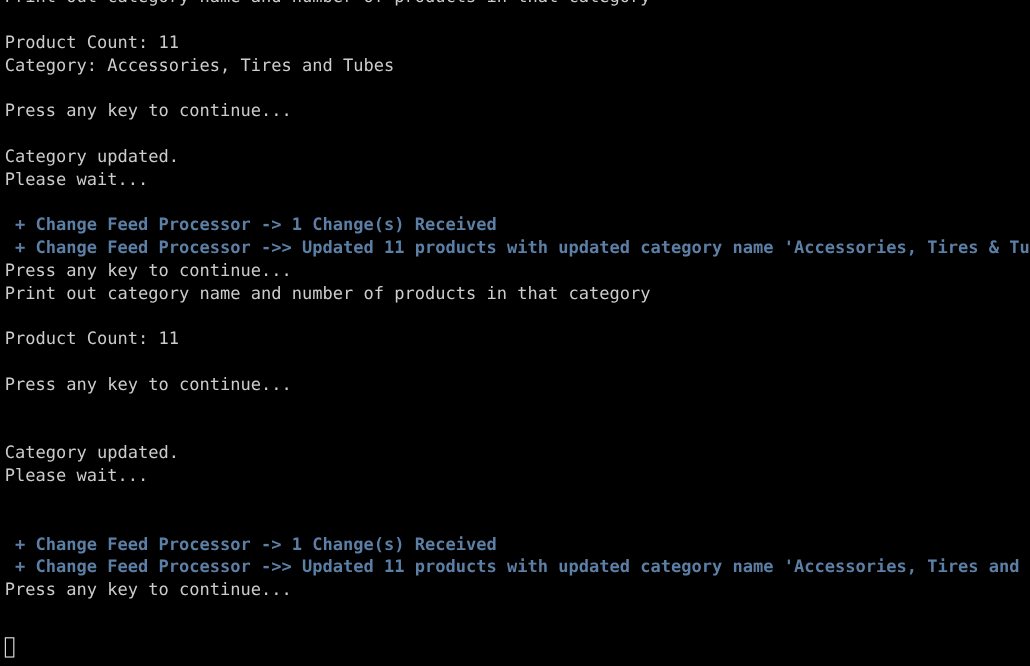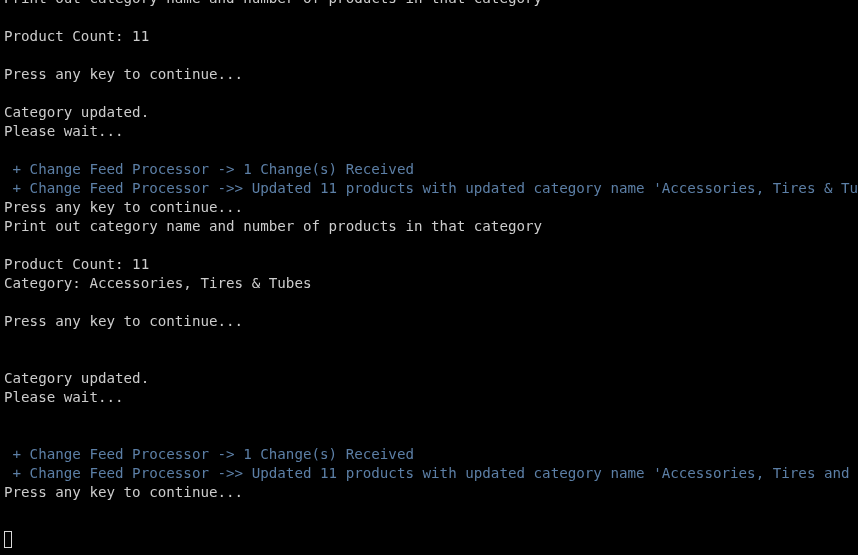--- a/index.html
+++ b/index.html
@@ -34,20 +34,21 @@
     letter-spacing: 0px;
     white-space: pre;
     font-family: "DejaVu Sans Mono", "Liberation Mono", monospace;
     color: #cccccc;
   }
   .line.blank {
     color: transparent;
   }
   .line.accent {
     color: #5c7fa6;
+    font-weight: bold;
   }
   .cursor-wrap {
     position: absolute;
     left: 4px;
     top: 531px;
     height: 19px;
     line-height: 19px;
   }
   .cursor-block {
     display: inline-block;
@@ -60,33 +61,33 @@
   }
 </style>
 </head>
 <body>
 
 <div id="terminal">
   <div class="console-lines">
       <div class="line">Print out category name and number of products in that category</div>
       <div class="line blank"></div>
       <div class="line">Product Count: 11</div>
+      <div class="line">Category: Accessories, Tires and Tubes</div>
       <div class="line blank"></div>
       <div class="line">Press any key to continue...</div>
       <div class="line blank"></div>
       <div class="line">Category updated.</div>
       <div class="line">Please wait...</div>
       <div class="line blank"></div>
       <div class="line accent"> + Change Feed Processor -&gt; 1 Change(s) Received</div>
       <div class="line accent"> + Change Feed Processor -&gt;&gt; Updated 11 products with updated category name 'Accessories, Tires &amp; Tubes'</div>
       <div class="line">Press any key to continue...</div>
       <div class="line">Print out category name and number of products in that category</div>
       <div class="line blank"></div>
       <div class="line">Product Count: 11</div>
-      <div class="line">Category: Accessories, Tires &amp; Tubes</div>
       <div class="line blank"></div>
       <div class="line">Press any key to continue...</div>
       <div class="line blank"></div>
       <div class="line blank"></div>
       <div class="line">Category updated.</div>
       <div class="line">Please wait...</div>
       <div class="line blank"></div>
       <div class="line blank"></div>
       <div class="line accent"> + Change Feed Processor -&gt; 1 Change(s) Received</div>
       <div class="line accent"> + Change Feed Processor -&gt;&gt; Updated 11 products with updated category name 'Accessories, Tires and Tubes'</div>

